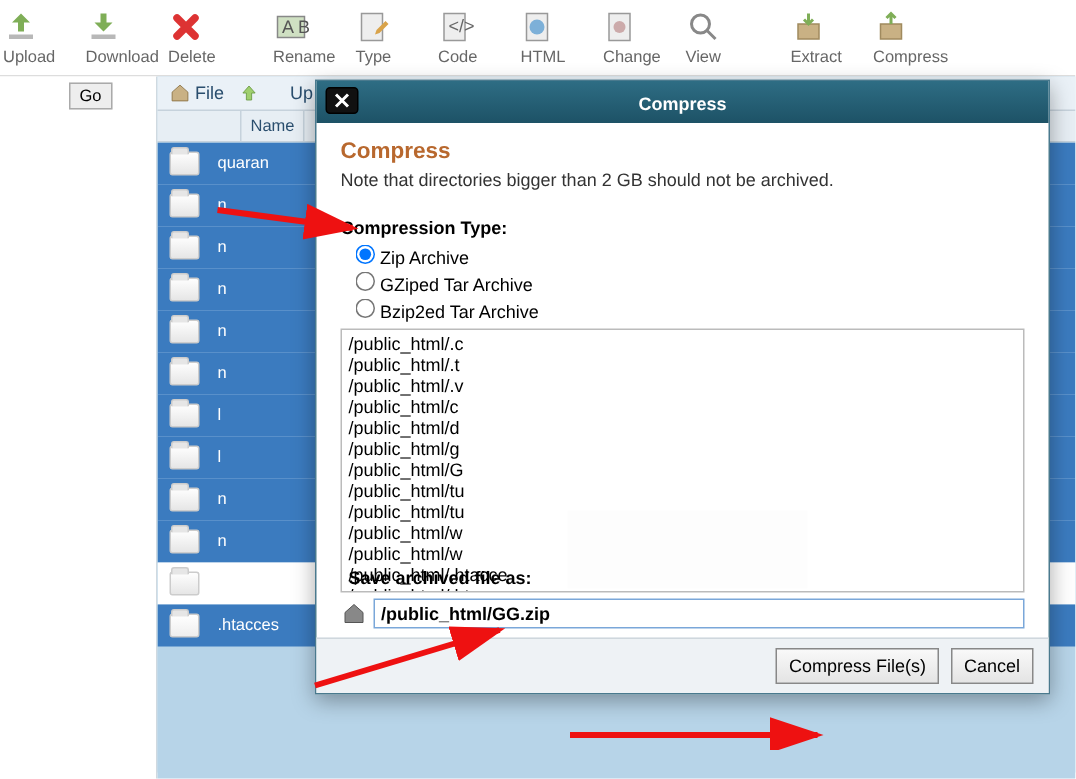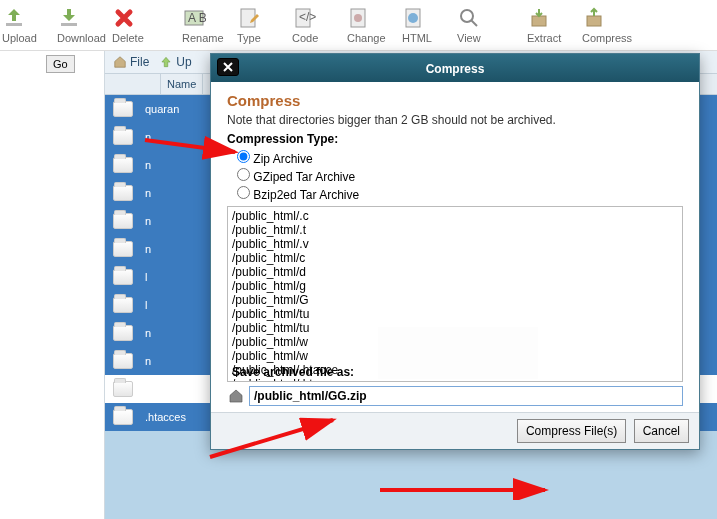--- a/index.html
+++ b/index.html
@@ -33,21 +33,21 @@
   .whiterow{background:#fff;}
   .whiterow .foldericon{margin-right:12px;}
 
   
   .modal { position:absolute; left:210px; top:53px; width:490px; background:#fff; border:1px solid #4a7a8e; box-shadow:0 4px 14px rgba(0,0,0,.35); z-index:50;}
   .modal-titlebar{ background:linear-gradient(#2e6d84,#1d5266); color:#fff; padding:6px 8px; position:relative; text-align:center; font-weight:bold; font-size:14px;}
   .close-btn{position:absolute; left:6px; top:4px; width:22px; height:18px; background:#111; border:1px solid #000; border-radius:3px; display:flex; align-items:center; justify-content:center; cursor:pointer;}
   .close-btn svg{stroke:#fff;}
   .modal-body{ padding:10px 16px 6px 16px; }
   .modal-body h3{ color:#b8682e; font-size:15px; font-weight:bold; margin-bottom:4px;}
-  .note{ color:#333; margin-bottom:5px;}
+  .note{ color:#333; margin-bottom:18px;}
   .lbl{ font-weight:bold; margin-top:2px;}
   .radios{ margin:4px 0 4px 10px;}
   .radios label{ display:block; margin:2px 0; font-size:12px;}
   .filesbox{ border:1px solid #bbb; height:176px; overflow-y:scroll; padding:2px 4px; background:#fff; position:relative;}
   .filesbox .line{ white-space:nowrap;}
   .blur{ position:absolute; top:0; left:100px; right:14px; bottom:22px; background:#fff; filter:blur(6px); }
   .blur2{ position:absolute; top:120px; left:150px; width:160px; height:52px; background:#fdfdfd; }
   .savewrap{display:flex; align-items:center; gap:4px; margin-top:4px;}
   .savewrap input{ flex:1; border:1px solid #7aa7d9; padding:2px 4px; font-size:12px;font-weight:bold;}
   .home-icon{width:18px;height:16px;}
@@ -99,30 +99,30 @@
   <div class="toolbar-item">
     <svg viewBox="0 0 24 24">
         <rect x="4" y="3" width="14" height="18" fill="#eee" stroke="#999"></rect>
         <text x="7" y="15" font-size="8" fill="#666">&lt;/&gt;</text>
       </svg>
     <span>Code</span>
   </div>
   <div class="toolbar-item">
     <svg viewBox="0 0 24 24">
         <rect x="4" y="3" width="14" height="18" fill="#eee" stroke="#999"></rect>
+        <circle cx="11" cy="12" r="5" fill="#7db0d8"></circle>
+      </svg>
+    <span>HTML</span>
+  </div>
+  <div class="toolbar-item">
+    <svg viewBox="0 0 24 24">
+        <rect x="4" y="3" width="14" height="18" fill="#eee" stroke="#999"></rect>
         <circle cx="11" cy="12" r="4" fill="#caa"></circle>
       </svg>
     <span>Change</span>
-  </div>
-  <div class="toolbar-item">
-    <svg viewBox="0 0 24 24">
-        <rect x="4" y="3" width="14" height="18" fill="#eee" stroke="#999"></rect>
-        <circle cx="11" cy="12" r="5" fill="#7db0d8"></circle>
-      </svg>
-    <span>HTML</span>
   </div>
   <div class="toolbar-item">
     <svg viewBox="0 0 24 24">
         <circle cx="10" cy="10" r="6" fill="none" stroke="#888" stroke-width="2"></circle>
         <path d="M14 14l6 6" stroke="#888" stroke-width="2"></path>
       </svg>
     <span>View</span>
   </div>
   <div style="width:15px"></div>
   <div class="toolbar-item">
@@ -148,21 +148,21 @@
     </div>
   </div>
   <div class="content">
     <div class="breadcrumbs">
       <span style="display:flex;align-items:center;gap:3px;cursor:pointer">
         <svg viewBox="0 0 24 24">
             <path d="M3 11l9-8 9 8v10H3z" fill="#c9b184" stroke="#8a7142"></path>
           </svg>
         <span>File</span>
       </span>
-      <span style="display:flex;align-items:center;gap:3px;cursor:pointer">
+      <span style="display:flex;align-items:center;gap:20px;cursor:pointer">
         <svg viewBox="0 0 24 24">
             <path d="M12 4l7 8h-4v8h-6v-8H5z" fill="#9fcf6e" stroke="#6a9a44"></path>
           </svg>
         <span>Up</span>
       </span>
     </div>
     <div class="filetable">
       <div class="hdr">
         <div class="cell c1"></div>
         <div class="cell">Name</div>

